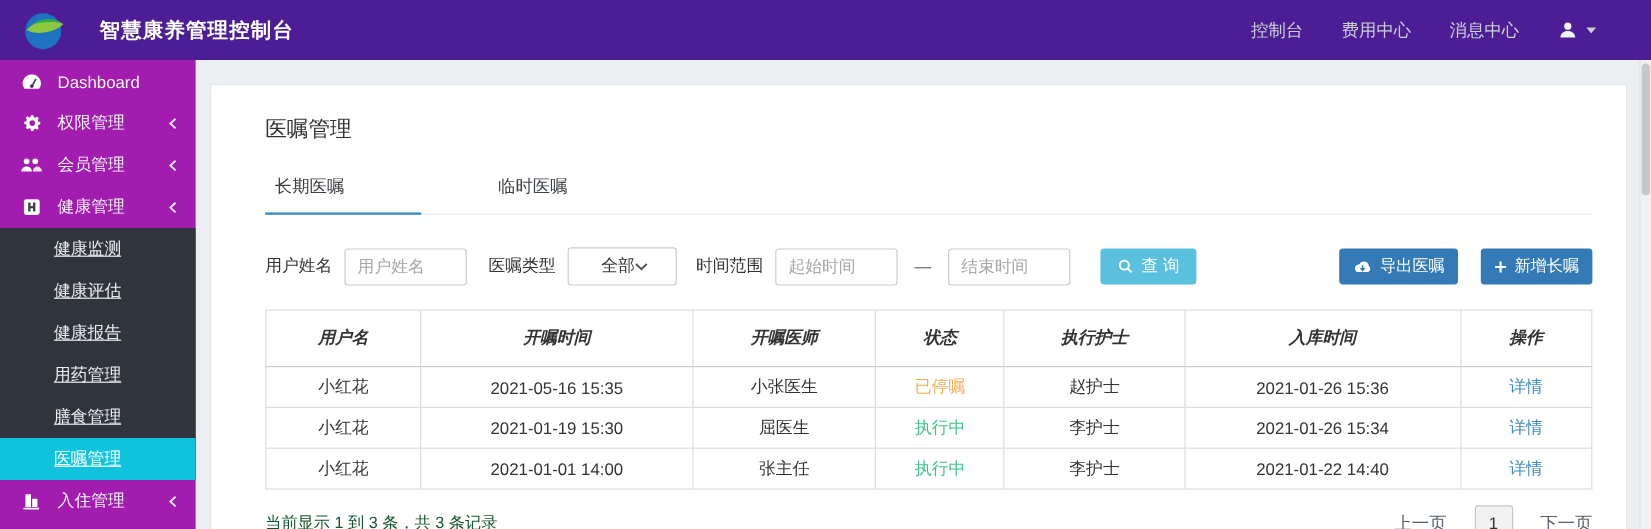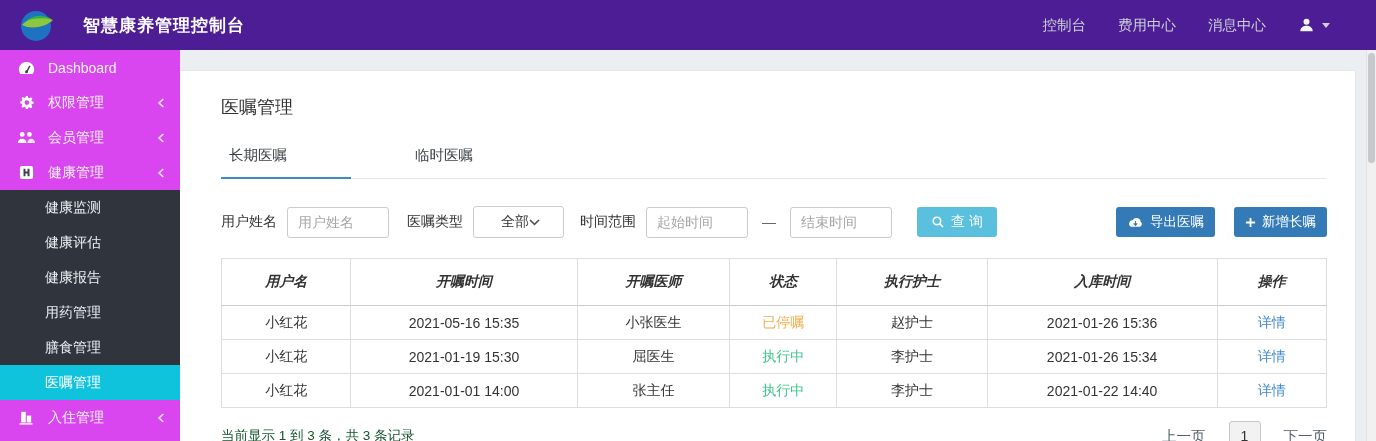--- a/index.html
+++ b/index.html
@@ -14,29 +14,29 @@
     background:#4c1d95; display:flex; align-items:center; z-index:6;
   }
   .brand { display:flex; align-items:center; padding-left:19px; }
   .brand-title { color:#fff; font-size:17px; font-weight:bold; margin-left:28px; letter-spacing:1px; }
   .topnav { margin-left:auto; display:flex; align-items:center; gap:32px; padding-right:46px; }
   .topnav-item { color:#ccd1d8; font-size:14.5px; cursor:pointer; }
   .user-menu { display:flex; align-items:center; gap:7px; cursor:pointer; }
   .caret { width:0; height:0; border-left:4px solid transparent; border-right:4px solid transparent; border-top:5px solid #ccd1d8; }
 
   
-  .sidebar { position:absolute; top:50px; left:0; width:180px; bottom:0; background:#d946ef; z-index:5; }
+  .sidebar { position:absolute; top:50px; left:0; width:163px; bottom:0; background:#a21caf; z-index:5; }
   .side-item {
     height:35px; display:flex; align-items:center; gap:13px;
     padding:0 15px 0 17px; color:#f2f4f6; font-size:14px; cursor:pointer; white-space:nowrap;
   }
   .icon-box { width:18px; display:flex; justify-content:center; align-items:center; flex:none; }
   .side-chevron { margin-left:auto; display:flex; align-items:center; }
   .submenu { background:#2f343d; }
-  .submenu .side-item { padding-left:45px; color:#eceff2; }
+  .submenu .side-item { padding-left:45px; color:#eceff2;text-decoration:underline; }
   .side-item.active { background:#10c3dd; color:#fff; }
 
   
   .content { position:absolute; left:163px; top:50px; right:0; bottom:0; background:#eceff2; }
   .card {
     position:absolute; left:12px; top:20px; right:20px; bottom:-12px;
     background:#fff; border:1px solid #e4e6e8;
   }
   .card-inner { padding:24px 28px 0 45px; }
   .page-title { font-size:18px; font-weight:normal; color:#333; margin-bottom:16px; }

